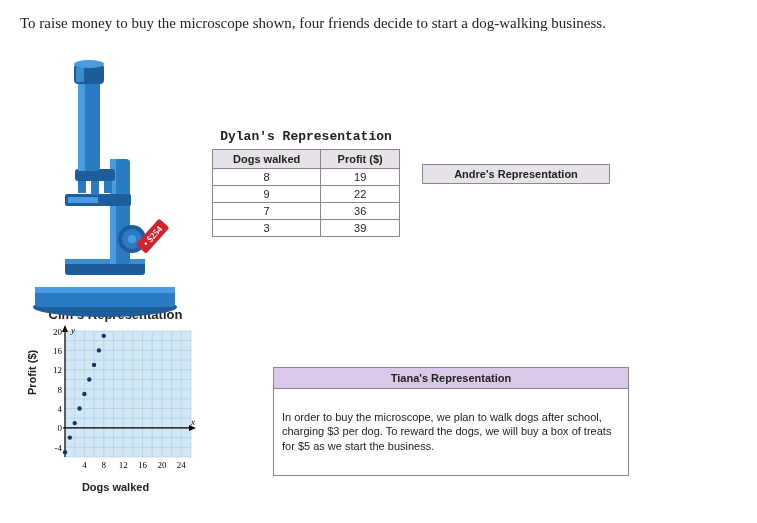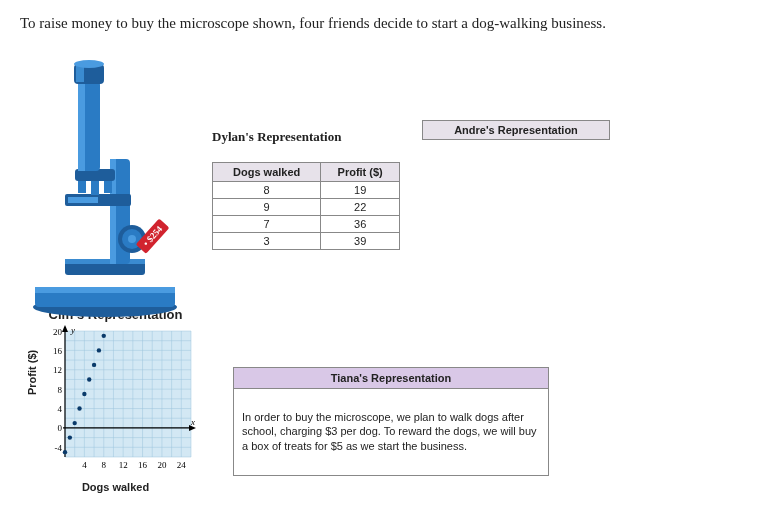--- a/index.html
+++ b/index.html
@@ -17,35 +17,35 @@
     .microscope-wrap { width: 170px; height: 260px; position: relative; }
     .microscope-svg { width: 100%; height: 100%; }
     .price-tag {
       position: absolute; top: 170px; left: 115px;
       background: #d1232e; color: #fff;
       font-size: 9px; font-weight: bold;
       padding: 2px 6px; transform: rotate(-48deg);
       border-radius: 2px;
     }
     .dylan-block { margin-top: 70px; }
-    .dylan-title { font-family: Liberation Serif, serif; font-weight: bold; font-size: 13px; margin-bottom: 17px; }
+    .dylan-title { font-family: Liberation Mono, monospace; font-weight: bold; font-size: 13px; text-align: center; margin-bottom: 5px; }
     .dylan-table { border-collapse: collapse; width: 188px; font-family: Verdana, sans-serif; font-size: 11px; }
     .dylan-table th { background: #e7e2ea; border: 1px solid #888; padding: 3px 6px; font-weight: bold; }
     .dylan-table td { border: 1px solid #888; padding: 2px 6px; text-align: center; }
-    .andre-block { margin-top: 61px; }
+    .andre-block { margin-top: 105px; }
     .andre-table { border-collapse: collapse; width: 188px; font-family: Verdana, sans-serif; font-size: 11px; }
     .andre-table th { background: #e7e2ea; border: 1px solid #888; padding: 3px 6px; font-weight: bold; text-align: center; }
     .andre-table td { border: 1px solid #888; padding: 2px 6px; text-align: center; font-style: italic; background: #fff; }
     .bottom-row { display: flex; align-items: flex-start; gap: 30px; margin-top: -12px; }
     .cliff-block { width: 175px; margin-left: 8px; }
     .cliff-title { font-family: Verdana, sans-serif; font-weight: bold; font-size: 13px; text-align: center; margin-bottom: 3px; }
     .cliff-svg { display: block; margin: 0 auto; }
     .cliff-xlabel { font-family: Verdana, sans-serif; font-size: 11px; font-weight: bold; text-align: center; margin-top: 6px; }
     .cliff-ylabel-pos { position: absolute; left: 26px; top: 395px; transform: rotate(-90deg); transform-origin: left top; font-family: Verdana, sans-serif; font-size: 11px; font-weight: bold; }
-    .tiana-block { margin-top: 60px; width: 316px; }
+    .tiana-block { margin-top: 60px; width: 356px; margin-left: 40px; }
     .tiana-table { border-collapse: collapse; width: 100%; font-family: Verdana, sans-serif; font-size: 11px; }
     .tiana-table th { background: #d9c8e7; border: 1px solid #888; padding: 4px 6px; font-weight: bold; text-align: center; }
     .tiana-table td { border: 1px solid #888; padding: 21px 8px; text-align: left; background: #fff; line-height: 1.35; }
   </style>
 </head>
 <body>
 
 <p class="intro">To raise money to buy the microscope shown, four friends decide to start a dog-walking business.</p>
 
 <div class="top-row">

